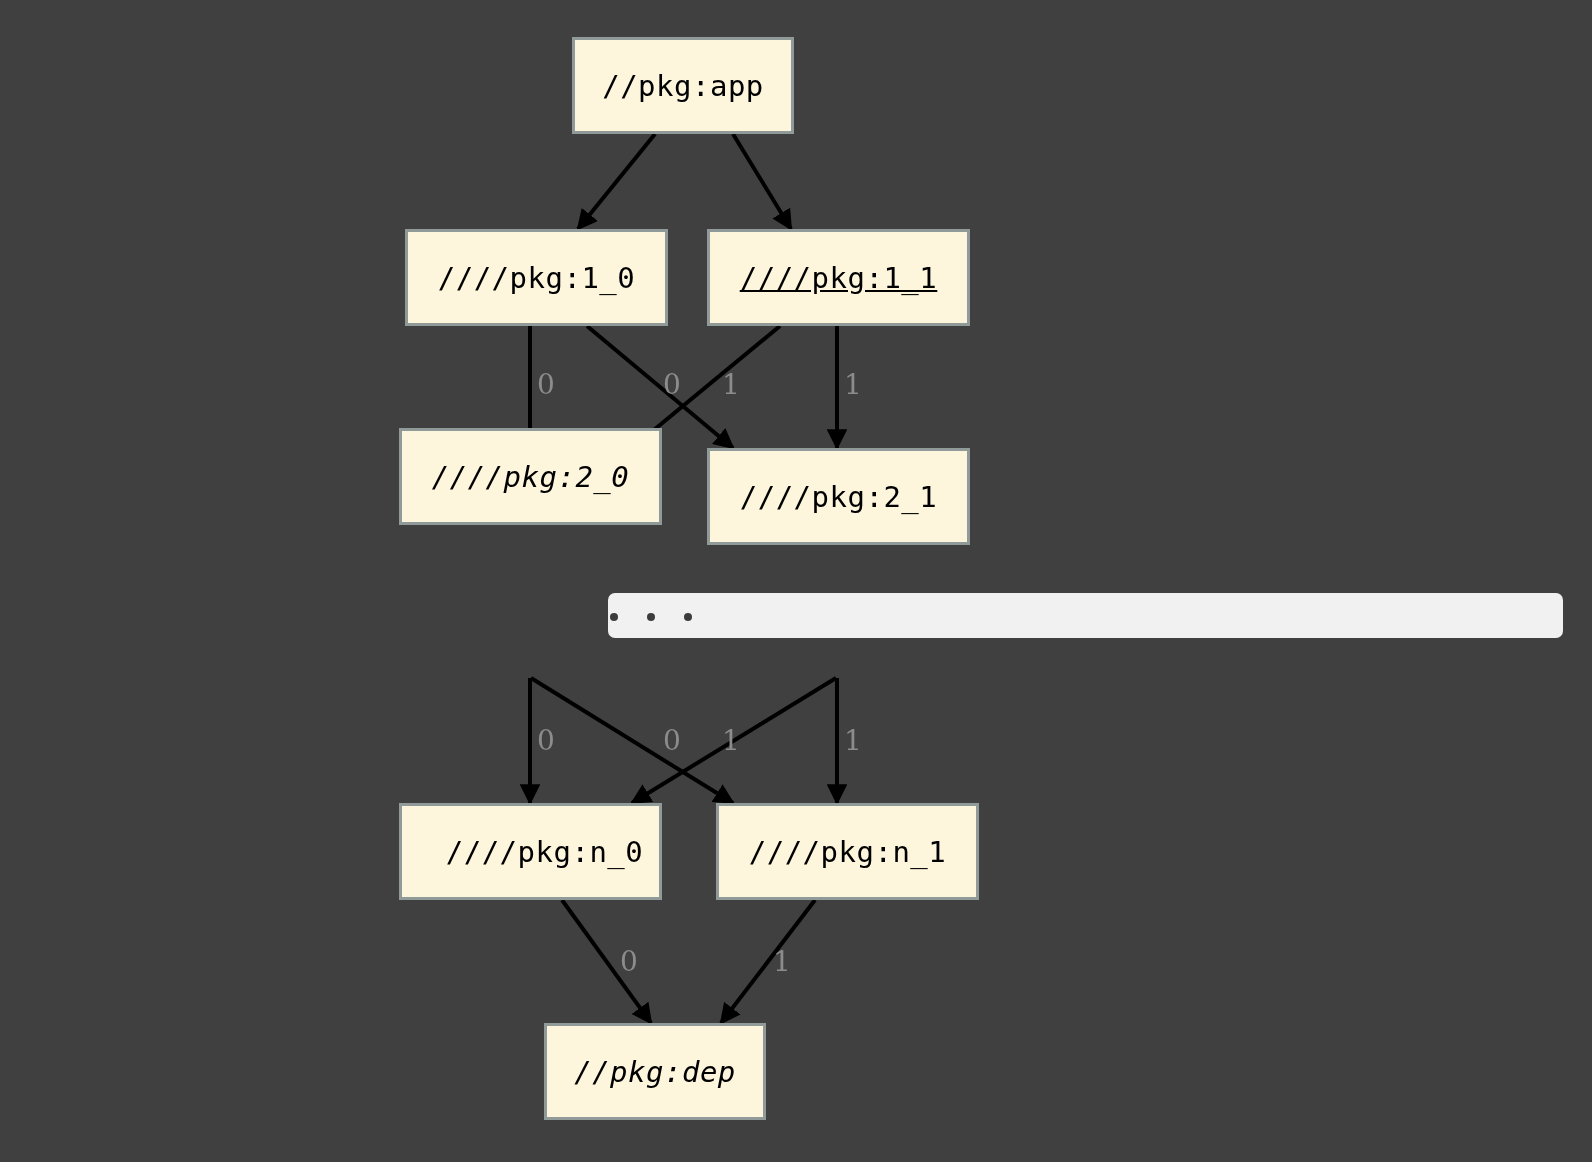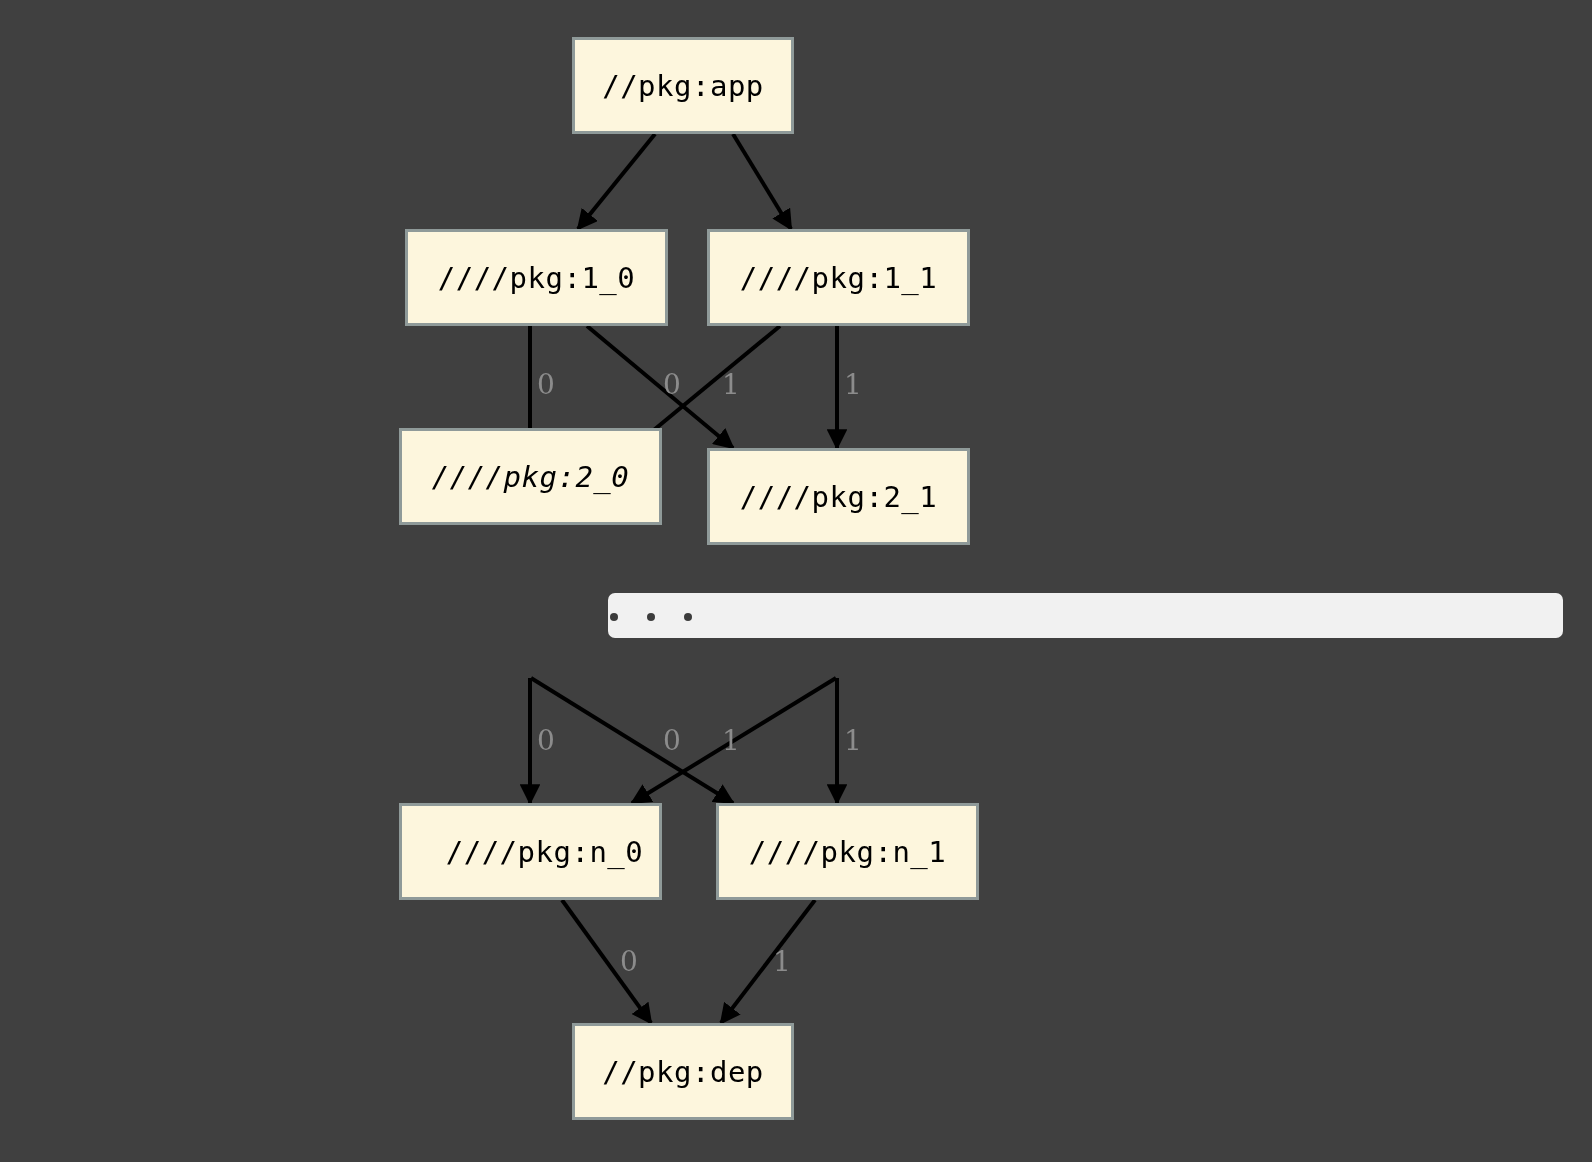--- a/index.html
+++ b/index.html
@@ -103,36 +103,36 @@
       <span class="dot"></span>
     </div>
 
   <div id="nodes-layer">
       <div class="node-box" style="left: 572px; top: 37px; width: 222px; height: 97px; background: rgb(253, 246, 221); border-color: rgb(143, 154, 153);">
         <span class="node-label">//pkg:app</span>
       </div>
       <div class="node-box" style="left: 399px; top: 229px; width: 263px; height: 97px; background: rgb(253, 246, 221); border-color: rgb(143, 154, 153); margin-left: 6px;">
         <span class="node-label">////pkg:1_0</span>
       </div>
-      <div class="node-box" style="left: 707px; top: 229px; width: 263px; height: 97px; background: rgb(253, 246, 221); border-color: rgb(143, 154, 153);">
+      <div class="node-box" style="left: 707px; top: 229px; width: 263px; height: 97px; background: rgb(253, 246, 221); border-color: rgb(143, 154, 153); text-decoration: underline;">
         <span class="node-label">////pkg:1_1</span>
       </div>
       <div class="node-box" style="left: 399px; top: 428px; width: 263px; height: 97px; background: rgb(253, 246, 221); border-color: rgb(143, 154, 153); font-style: italic;">
         <span class="node-label">////pkg:2_0</span>
       </div>
       <div class="node-box" style="left: 707px; top: 448px; width: 263px; height: 97px; background: rgb(253, 246, 221); border-color: rgb(143, 154, 153); text-align: center;">
         <span class="node-label">////pkg:2_1</span>
       </div>
       <div class="node-box" style="left: 399px; top: 803px; width: 263px; height: 97px; background: rgb(253, 246, 221); border-color: rgb(143, 154, 153); padding-left: 28px;">
         <span class="node-label">////pkg:n_0</span>
       </div>
       <div class="node-box" style="left: 707px; top: 803px; width: 263px; height: 97px; background: rgb(253, 246, 221); border-color: rgb(143, 154, 153); margin-left: 9px;">
         <span class="node-label">////pkg:n_1</span>
       </div>
-      <div class="node-box" style="left: 572px; top: 1023px; width: 222px; height: 97px; background: rgb(253, 246, 221); border-color: rgb(143, 154, 153);">
+      <div class="node-box" style="left: 544px; top: 1023px; width: 222px; height: 97px; background: rgb(253, 246, 221); border-color: rgb(143, 154, 153); font-style: italic;">
         <span class="node-label">//pkg:dep</span>
       </div>
     </div>
   <div id="labels-layer">
       <div class="edge-label" style="left: 537px; top: 368px; color: rgb(140, 140, 140);">0</div>
       <div class="edge-label" style="left: 663px; top: 368px; color: rgb(140, 140, 140);">0</div>
       <div class="edge-label" style="left: 722px; top: 368px; color: rgb(140, 140, 140);">1</div>
       <div class="edge-label" style="left: 844px; top: 368px; color: rgb(140, 140, 140);">1</div>
       <div class="edge-label" style="left: 537px; top: 724px; color: rgb(140, 140, 140);">0</div>
       <div class="edge-label" style="left: 663px; top: 724px; color: rgb(140, 140, 140);">0</div>

